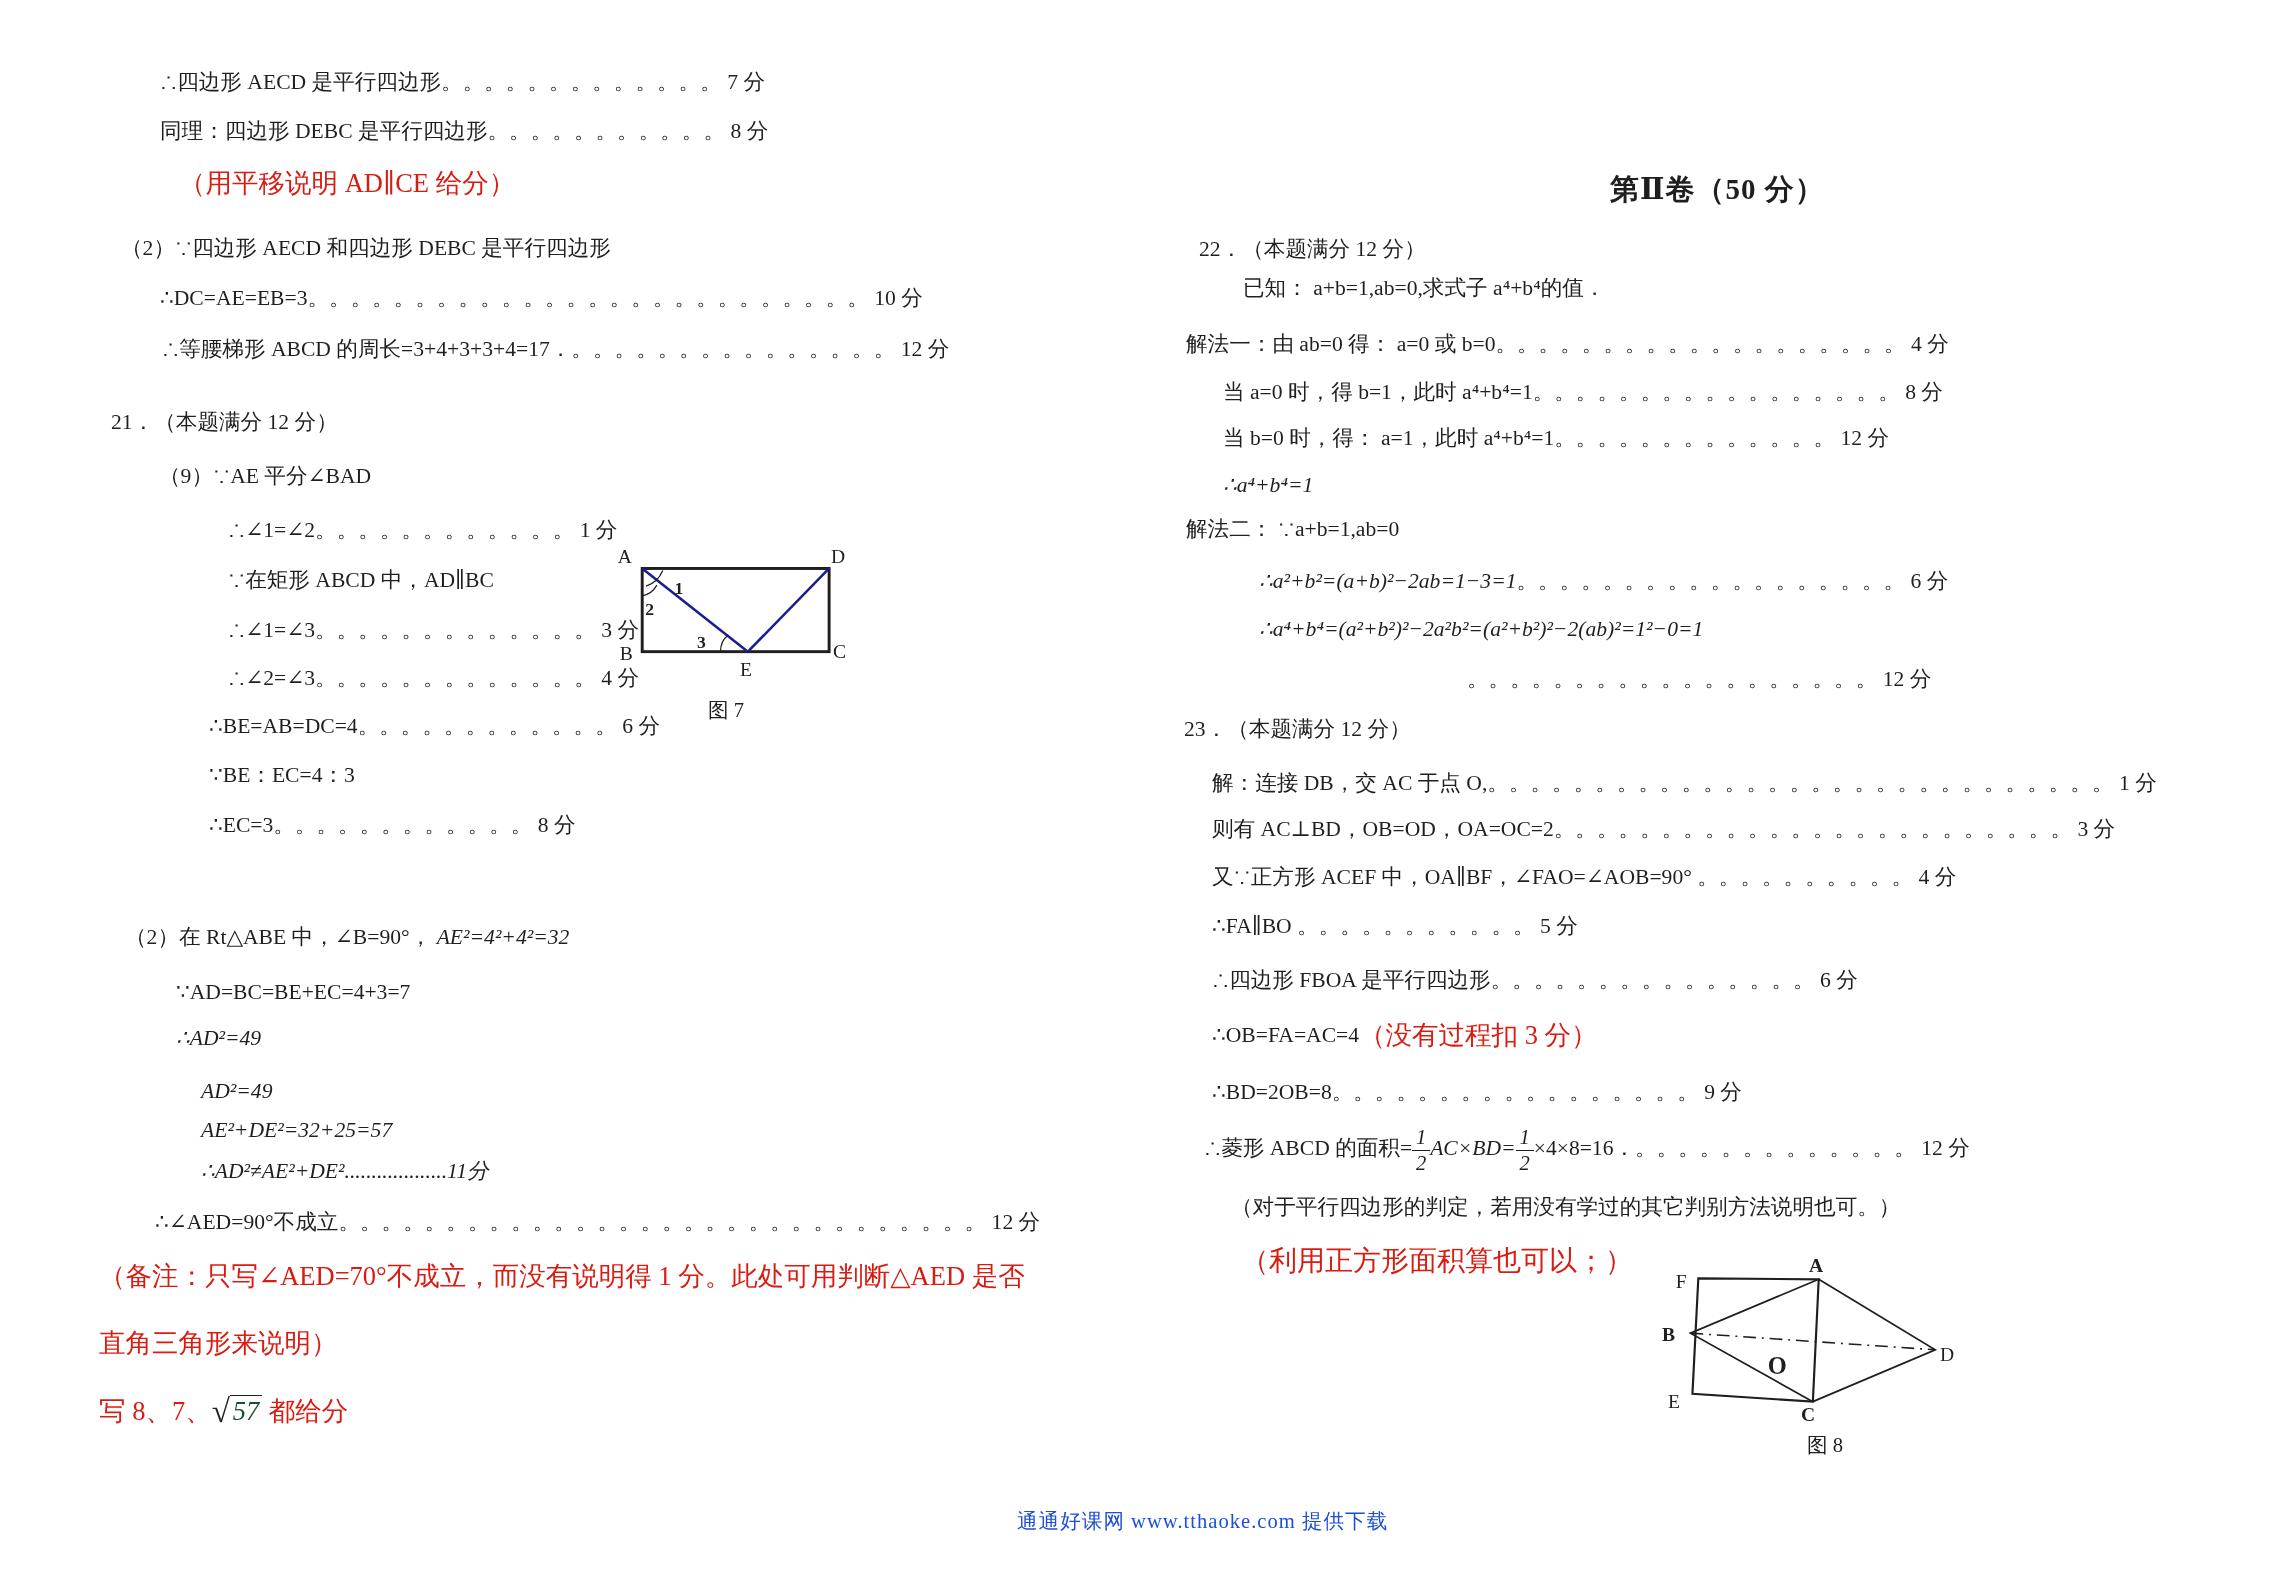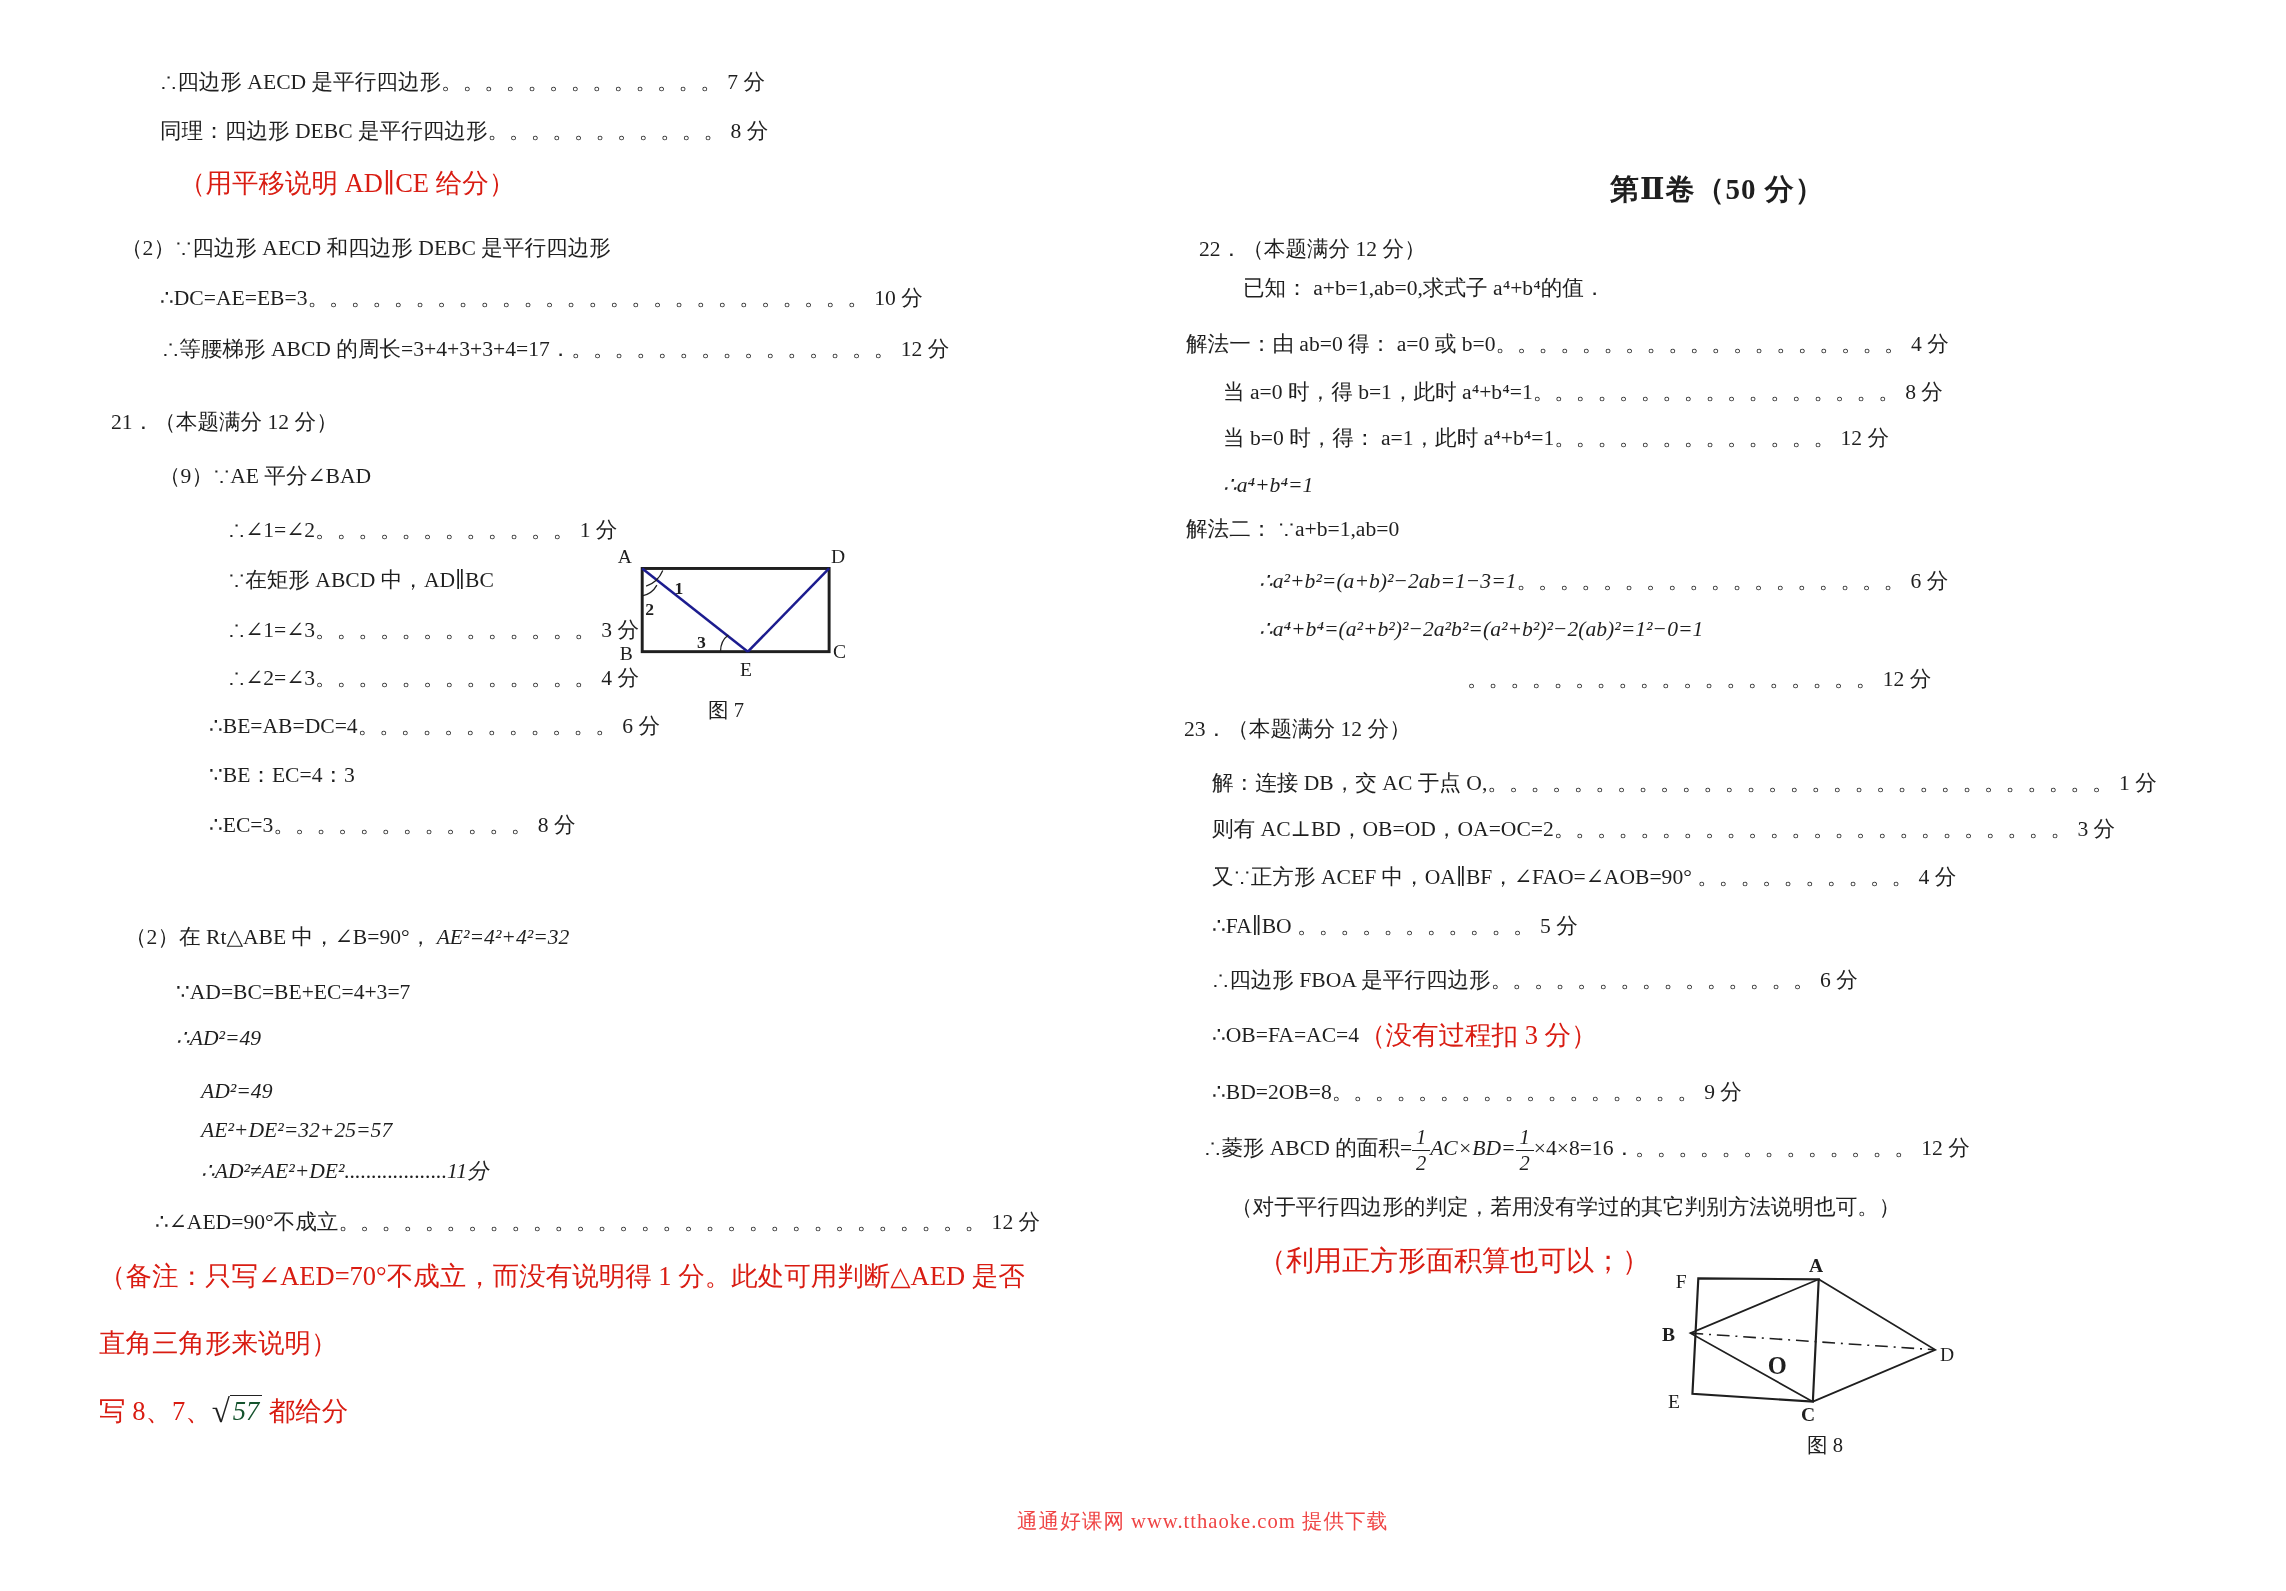--- a/index.html
+++ b/index.html
@@ -32,21 +32,21 @@
   .sqrt .rad{border-top:1.6px solid var(--ink);padding:0 2.9px;font-style:italic;}
   .sqrt .rad.dark{border-top-color:#222;color:#14532d;}
   .frac{display:inline-block;text-align:center;vertical-align:middle;line-height:1;font-size:0.95em;font-style:italic;}
   .frac .fn{display:block;border-bottom:1.6px solid var(--ink);padding:0 3.9px 2px;}
   .frac .fd{display:block;padding-top:2px;}
   .fig{position:absolute;}
   .fig svg{display:block;}
   .fig-label{font-family:"Liberation Serif","DejaVu Serif",serif;font-size:20px;fill:var(--ink);}
   .fig-label.bold{font-weight:bold;}
   .caption{position:absolute;font-size:20.6px;color:var(--ink);white-space:nowrap;}
-  .footer{position:absolute;font-size:20.6px;color:#ef4444;letter-spacing:1px;white-space:nowrap;}
+  .footer{position:absolute;font-size:20.6px;color:#1d4ed8;letter-spacing:1px;white-space:nowrap;}
   .rect-line{fill:none;stroke:var(--ink);stroke-width:3;}
   .blue-line{stroke:var(--blue);stroke-width:2.6;fill:none;}
   .thin-line{fill:none;stroke:var(--ink);stroke-width:1.3;}
   .sq-line{fill:none;stroke:var(--ink);stroke-width:2.2;}
   .rh-line{fill:none;stroke:var(--ink);stroke-width:1.8;}
   .dash-line{fill:none;stroke:var(--ink);stroke-width:1.6;stroke-dasharray:13 6 2 6;}
 </style>
 </head>
 <body>
 
@@ -132,21 +132,21 @@
   <div class="ln" style="left:1212px;top:1019px;">
     <span>∴OB=FA=AC=4</span><span class="red" style="vertical-align:-2px;">（没有过程扣 3 分）</span>
   </div>
   <div class="ln" style="left:1212px;top:1079px;">∴BD=2OB=8。。。。。。。。。。。。。。。。。 9 分</div>
 
   <div class="ln" style="left:1204px;top:1127px;">
     <span>∴菱形 ABCD 的面积=</span><span class="frac"><span class="fn">1</span><span class="fd">2</span></span><span class="math">AC×BD=</span><span class="frac"><span class="fn">1</span><span class="fd">2</span></span><span>×4×8=16．。。。。。。。。。。。。。 12 分</span>
   </div>
 
   <div class="ln" style="left:1231px;top:1194px;">（对于平行四边形的判定，若用没有学过的其它判别方法说明也可。）</div>
-  <div class="ln red-lg" style="left:1241px;top:1243px;margin-left:17px;">（利用正方形面积算也可以；）</div>
+  <div class="ln red-lg" style="left:1241px;top:1243px;">（利用正方形面积算也可以；）</div>
 
   <div class="fig" style="left:1654px;top:1247px;">
     <svg width="304" height="186" viewBox="0 0 310 190">
       <path d="M45,32 L168,33 L162,158 L39,150 Z" class="sq-line"></path>
       <path d="M168,33 L37,88 L162,158" class="rh-line"></path>
       <path d="M168,33 L287,105 L162,158" class="rh-line"></path>
       <path d="M37,88 L287,105" class="dash-line"></path>
       <text x="22" y="42" class="fig-label">F</text>
       <text x="158" y="26" class="fig-label bold">A</text>
       <text x="8" y="96" class="fig-label bold">B</text>

